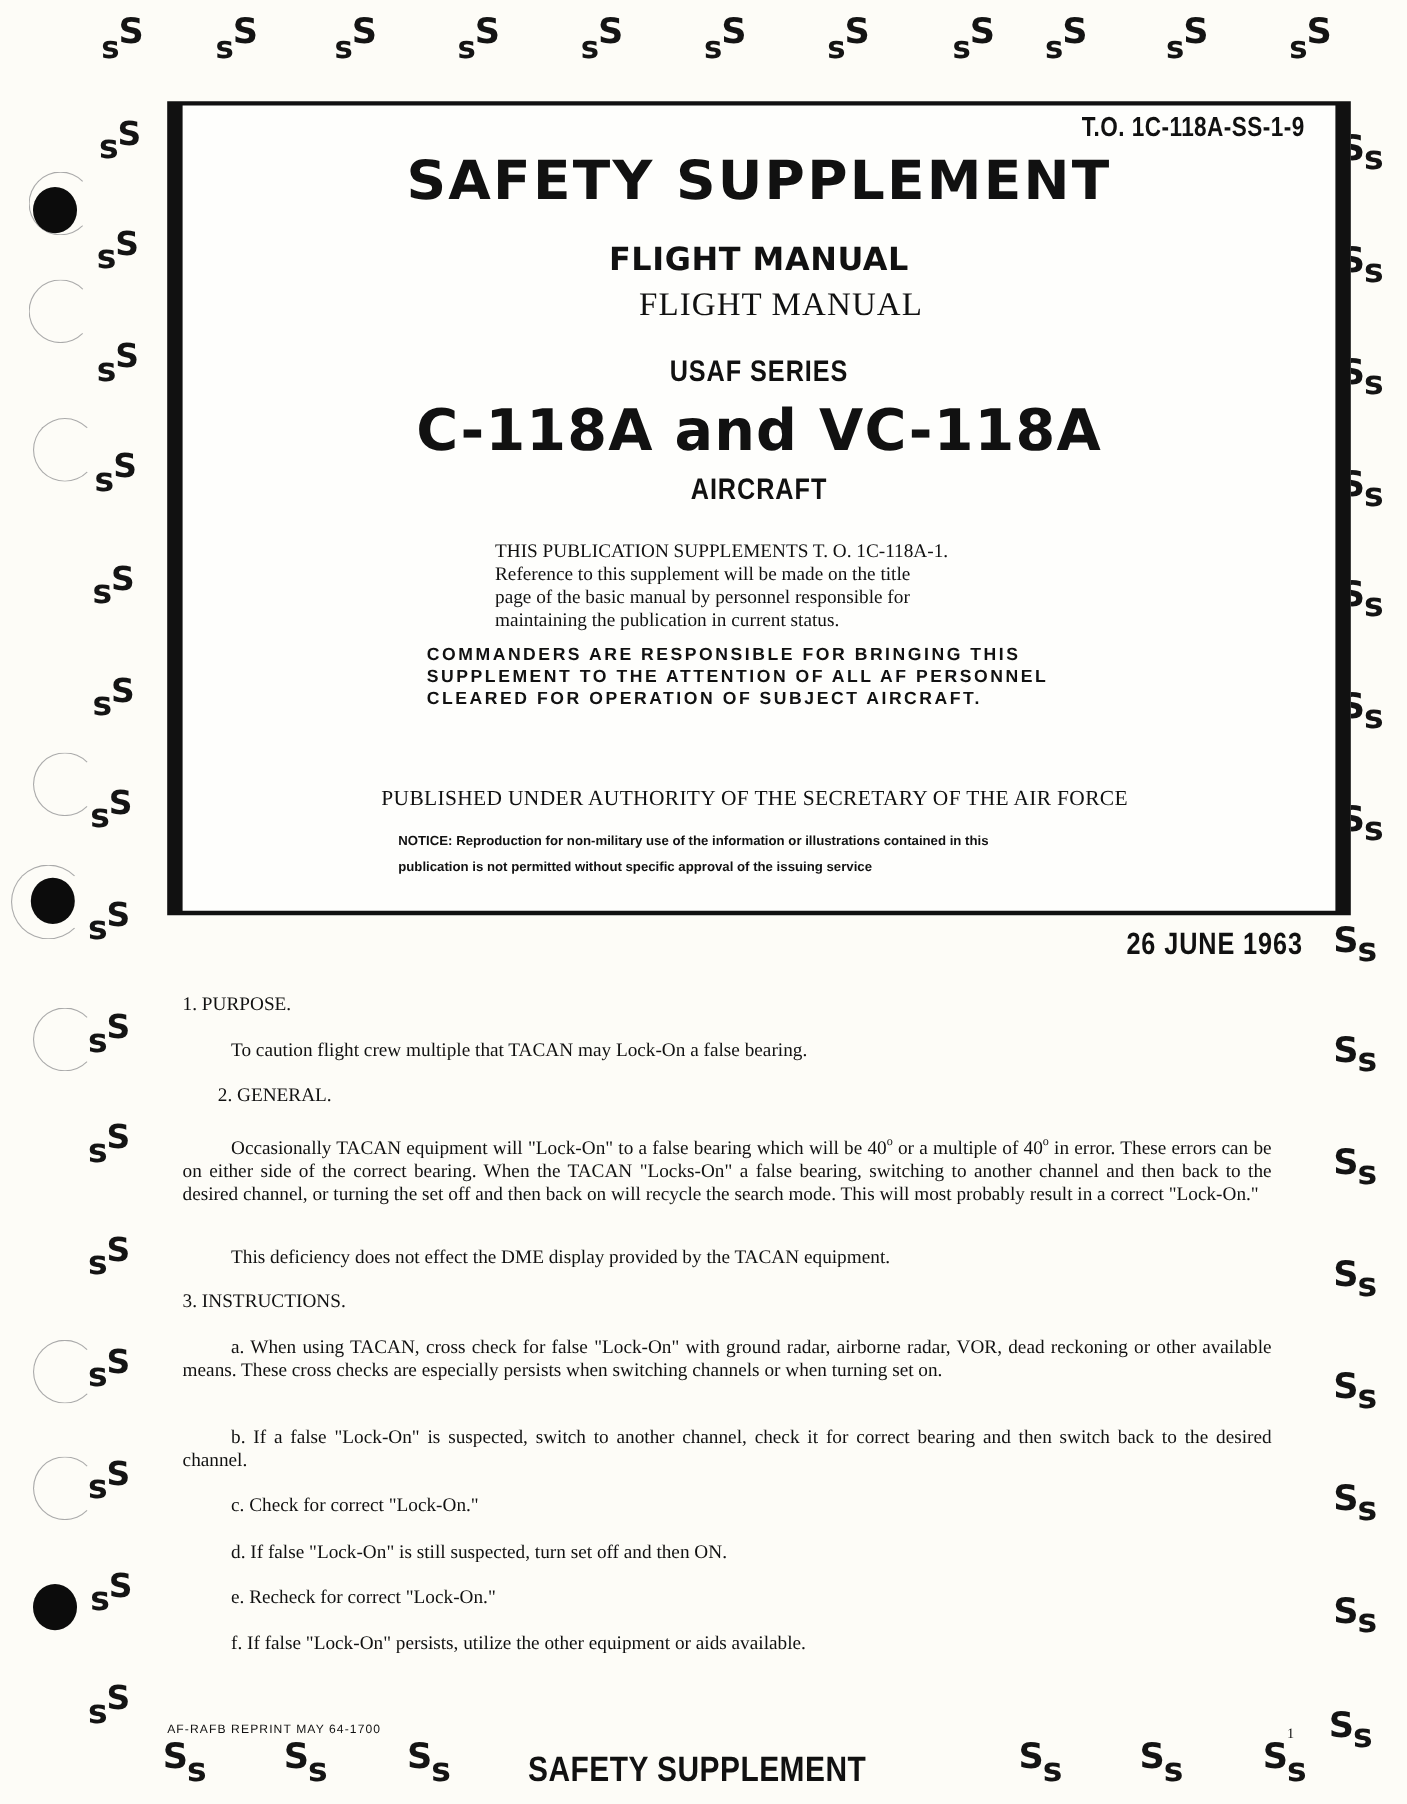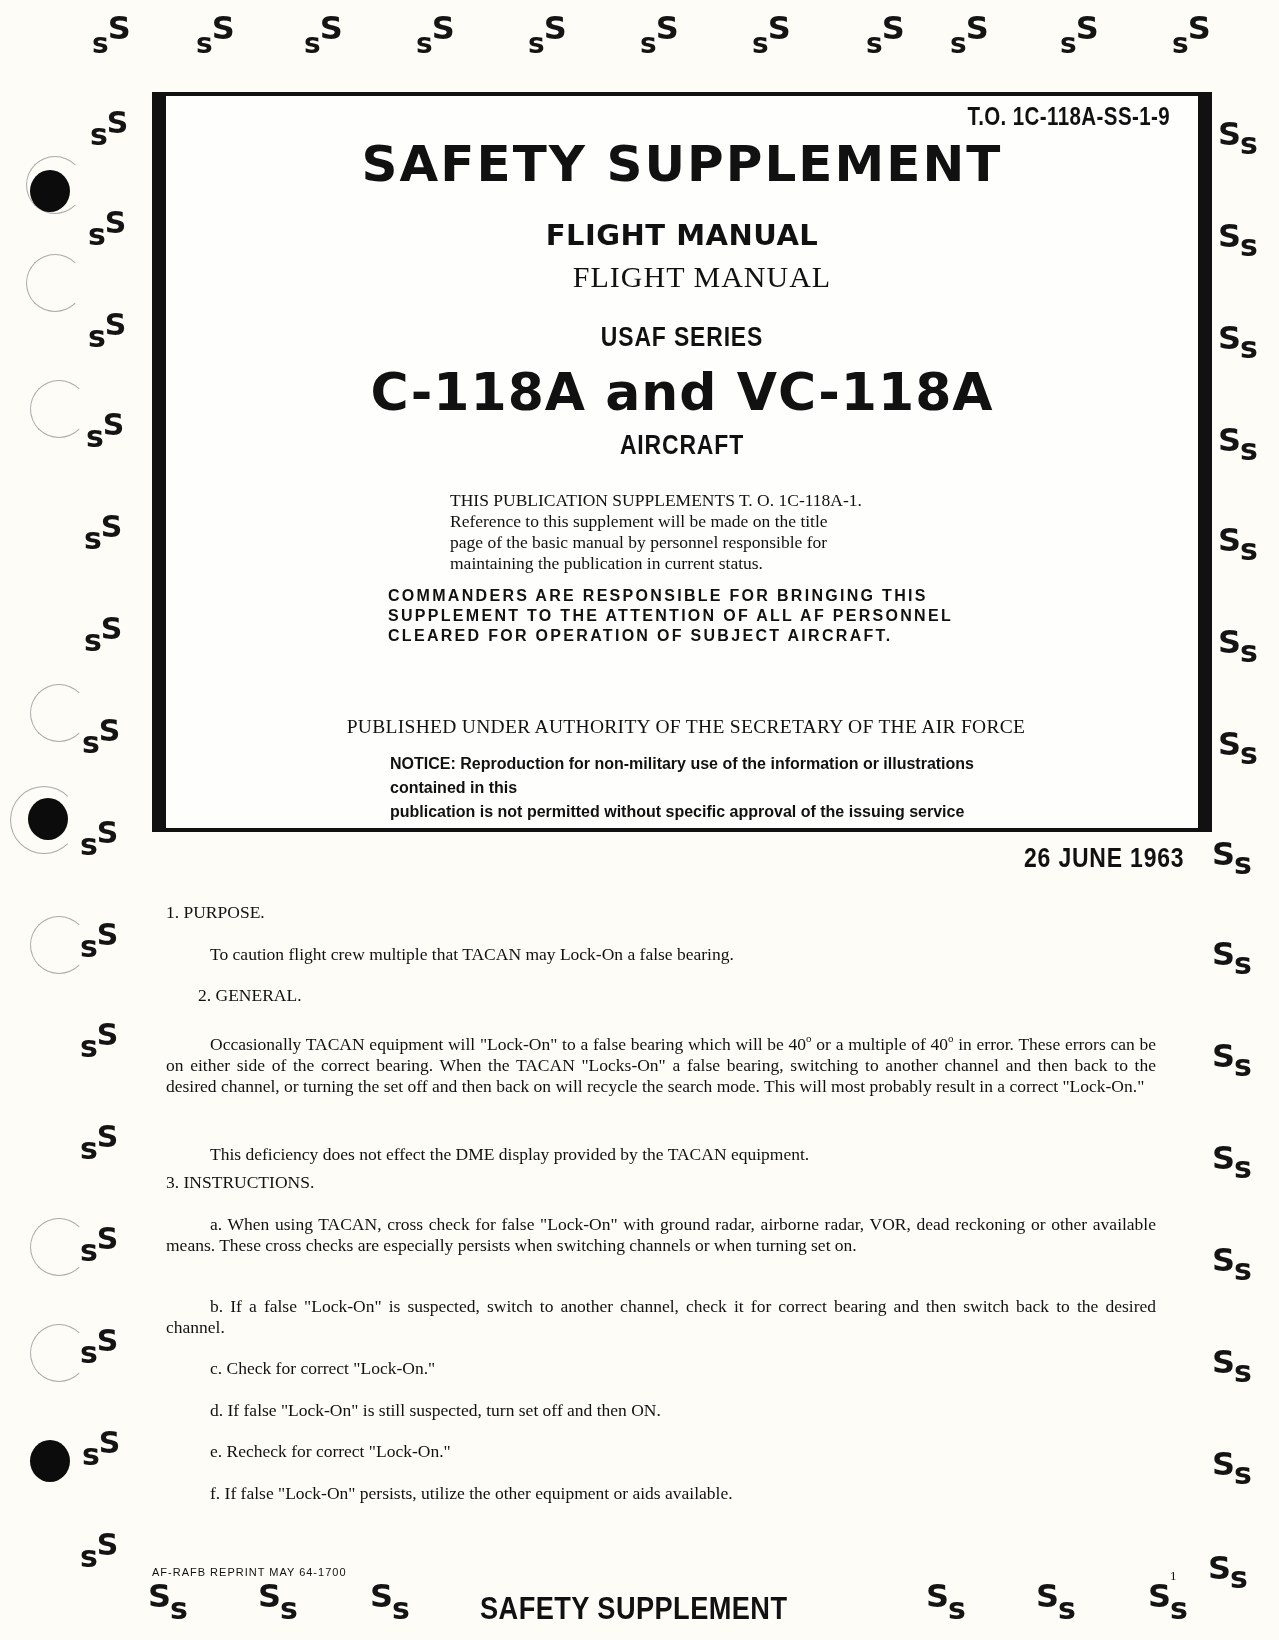--- a/index.html
+++ b/index.html
@@ -33,20 +33,21 @@
   }
   .hole-ring {
     position: absolute; width: 56px; height: 56px; border-radius: 50%;
     border: 1px solid #aaa; border-right-color: transparent;
   }
   .box {
     position: absolute; left: 152px; top: 92px; width: 1032px; height: 732px;
     border-left: 14px solid #111; border-right: 14px solid #111;
     border-top: 4px solid #111; border-bottom: 4px solid #111;
     background: #fefefc;
+    padding-left: 16px;
   }
   .to-number {
     position: absolute; right: 28px; top: 6px;
     font-family: "Liberation Sans", sans-serif; font-weight: bold;
     font-size: 25px; transform: scaleX(0.82); transform-origin: right top;
     letter-spacing: 0.5px;
   }
   .center { position: absolute; left: 0; right: 0; text-align: center; }
   .title-main {
     top: 40px; font-family: "DejaVu Sans", sans-serif; font-weight: bold;
@@ -65,22 +66,22 @@
   .cmd-para {
     position: absolute; left: 222px; top: 490px; width: 620px;
     font-family: "Liberation Sans", sans-serif; font-weight: bold; font-size: 16px;
     line-height: 20px; letter-spacing: 2.3px;
   }
   .published {
     position: absolute; left: 160px; top: 620px; width: 720px; text-align: center;
     font-family: "Liberation Serif", serif; font-size: 19.5px; letter-spacing: 0.3px;
   }
   .notice {
-    position: absolute; left: 224px; top: 656px; width: 620px;
-    font-family: "Liberation Sans", sans-serif; font-weight: bold; font-size: 16px; line-height: 24px;
+    position: absolute; left: 196px; top: 656px; width: 620px;
+    font-family: "Liberation Sans", sans-serif; font-weight: bold; font-size: 12px; line-height: 24px;
   }
   .date {
     position: absolute; left: 1024px; top: 842px;
     font-family: "Liberation Sans", sans-serif; font-weight: bold; font-size: 28px;
     transform: scaleX(0.82); transform-origin: left top; letter-spacing: 1px;
   }
 
   .body-text {
     position: absolute; left: 166px; width: 990px;
     font-family: "Liberation Serif", serif; font-size: 17.5px; line-height: 21px;
@@ -199,21 +200,21 @@
 
 <div class="date">26 JUNE 1963</div>
 
 <div class="body-text" style="top:902px;">1.  PURPOSE.</div>
 <div class="body-text indent" style="top:944px;">To caution flight crew multiple that TACAN may Lock-On a false bearing.</div>
 
 <div class="body-text" style="top:985px;margin-left:32px;">2.  GENERAL.</div>
 <div class="body-text indent" style="top:1028px;text-align:justify;">
   <span>Occasionally TACAN equipment will "Lock-On" to a false bearing which will be 40</span><sup class="deg">o</sup><span> or a multiple of 40</span><sup class="deg">o</sup><span> in error.  These errors can be on either side of the correct bearing.  When the TACAN "Locks-On" a false bearing, switching to another channel and then back to the desired channel, or turning the set off and then back on will recycle the search mode.  This will most probably result in a correct "Lock-On."</span>
 </div>
-<div class="body-text indent" style="top:1132px;margin-top:12px;">This deficiency does not effect the DME display provided by the TACAN equipment.</div>
+<div class="body-text indent" style="top:1132px;">This deficiency does not effect the DME display provided by the TACAN equipment.</div>
 
 <div class="body-text" style="top:1172px;">3.    INSTRUCTIONS.</div>
 <div class="body-text indent" style="top:1214px;text-align:justify;">a.  When using TACAN, cross check for false "Lock-On" with ground radar, airborne radar, VOR, dead reckoning or other available means.  These cross checks are especially persists when switching channels or when turning set on.</div>
 <div class="body-text indent" style="top:1296px;text-align:justify;">b.  If a false "Lock-On" is suspected, switch to another channel, check it for correct bearing and then switch back to the desired channel.</div>
 <div class="body-text indent" style="top:1358px;">c.  Check for correct "Lock-On."</div>
 <div class="body-text indent" style="top:1400px;">d.  If false "Lock-On" is still suspected, turn set off and then ON.</div>
 <div class="body-text indent" style="top:1441px;">e.  Recheck for correct "Lock-On."</div>
 <div class="body-text indent" style="top:1483px;">f.  If false "Lock-On" persists, utilize the other equipment or aids available.</div>
 
 <div class="reprint">AF-RAFB REPRINT MAY 64-1700</div>

